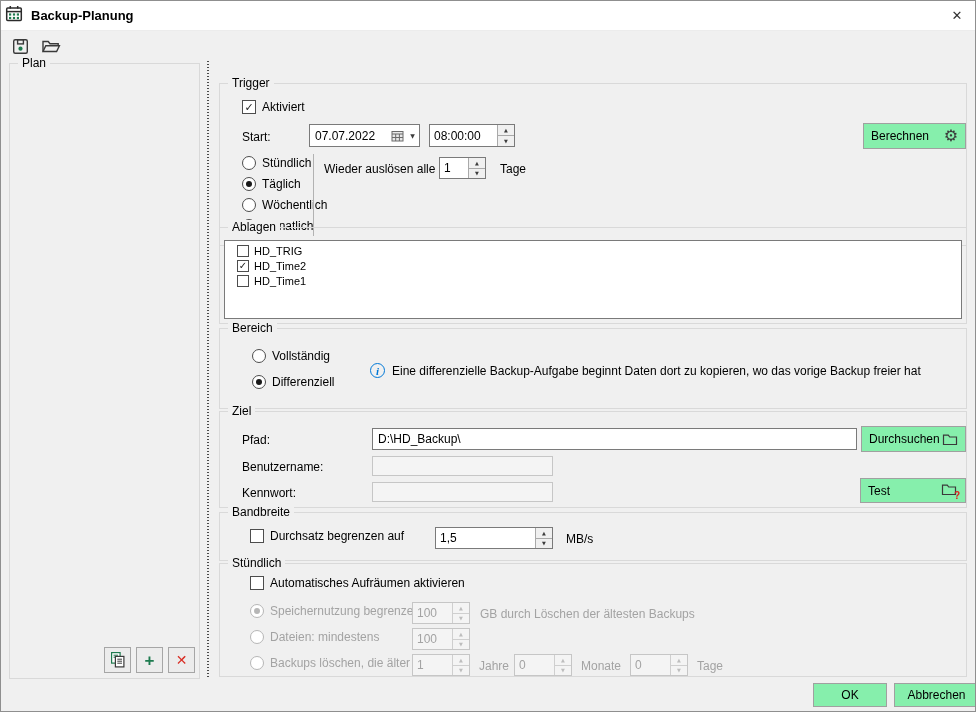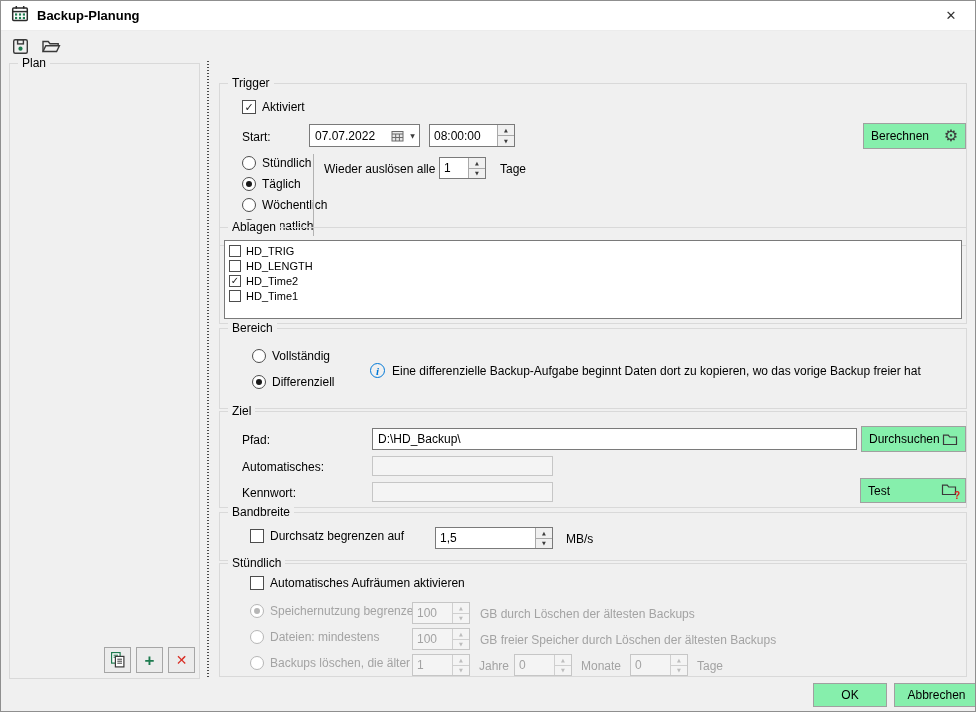--- a/index.html
+++ b/index.html
@@ -4,21 +4,21 @@
 <style>
   * { box-sizing: border-box; margin: 0; padding: 0; }
   html,body { width:976px; height:712px; background:#f0f0f0; }
   body { font-family:"Liberation Sans", sans-serif; font-size:12px; color:#000; }
 
   .window { position:relative; width:976px; height:712px; background:#f0f0f0;
             border:1px solid #8f8f8f; overflow:hidden; }
 
   
   .titlebar { position:absolute; top:0; left:0; right:0; height:30px; background:#fff;
-              display:flex; align-items:center; gap:8px; padding:0 10px;
+              display:flex; align-items:center; gap:8px; padding:0 4px;
               border-bottom:1px solid #ececec; }
   .titlebar .title { font-size:13px; font-weight:bold; flex:1; }
   .close-btn { width:28px; height:24px; display:flex; align-items:center; justify-content:center;
                font-size:13px; color:#333; cursor:default; font-family:"DejaVu Sans",sans-serif;}
 
   
   .toolbar { position:absolute; top:33px; left:7px; display:flex; gap:7px; }
   .tool-btn { width:24px; height:24px; display:flex; align-items:center; justify-content:center; }
 
   
@@ -79,21 +79,21 @@
   .btn { position:absolute; background:#86efac; border:1px solid #a0a0a0; display:flex;
          align-items:center; justify-content:center; font-size:12px; }
   .btn.icon-right { justify-content:space-between; padding:0 7px; }
   .gear { font-size:16px; color:#3a3a3a; line-height:1; font-family:"DejaVu Sans",sans-serif; }
 
   .txt { position:absolute; background:#fff; border:1px solid #7a7a7a; padding:0 5px;
          font-family:"Liberation Sans",sans-serif; font-size:12px; }
   .txt:disabled { background:#f4f4f4; border-color:#c6c6c6; }
 
   .chk-list { position:absolute; left:4px; top:12px; width:738px; height:79px; background:#fff;
-              border:1px solid #7a7a7a; padding:2px 4px; display:flex; flex-direction:column; }
+              border:1px solid #7a7a7a; padding:2px 12px; display:flex; flex-direction:column; }
   .chk-item { display:flex; align-items:center; gap:5px; height:15px; font-size:11px; }
 
   .info-icon { width:15px; height:15px; border:1px solid #0078d7; border-radius:50%; color:#0078d7;
                display:flex; align-items:center; justify-content:center; flex:none;
                font-family:"Liberation Serif",serif; font-style:italic; font-weight:bold; font-size:11px; }
 
   .testicon { position:relative; width:17px; height:15px; }
   .testicon .q { position:absolute; right:-2px; bottom:-3px; color:#e02020; font-size:10px;
                  font-weight:bold; }
 </style>
@@ -233,24 +233,20 @@
   </div>
 
   <div class="group" style="left:218px; top:226px; width:748px; height:97px;">
     <span class="group-label">Ablagen</span>
     <div class="chk-list">
       <div class="chk-item">
         <span class="cb small"></span>
         <span>HD_TRIG</span>
       </div>
       <div class="chk-item">
-        <span class="cb small"></span>
-        <span>HD_LENGTH</span>
-      </div>
-      <div class="chk-item">
         <span class="cb small">
             <span>✓</span>
           </span>
         <span>HD_Time2</span>
       </div>
       <div class="chk-item">
         <span class="cb small"></span>
         <span>HD_Time1</span>
       </div>
     </div>
@@ -277,21 +273,21 @@
 
     <span class="lbl" style="left:22px; top:21px;">Pfad:</span>
     <input class="txt" style="left: 152px; top: 16px; width: 485px; height: 22px;" value="D:\HD_Backup\">
     <div class="btn icon-right" style="left:641px; top:14px; width:105px; height:26px;">
       <span>Durchsuchen</span>
       <svg width="16" height="13" viewBox="0 0 16 13" fill="none" stroke="#3a3a3a" stroke-width="1.2">
         <path d="M1.5 11.5 V2.2 h4.8 l1.4 1.8 h6.8 v7.5 Z"></path>
       </svg>
     </div>
 
-    <span class="lbl" style="left:22px; top:48px;">Automatisches:</span>
+    <span class="lbl" style="left:22px; top:48px;">Benutzername:</span>
     <input class="txt" style="left: 152px; top: 44px; width: 181px; height: 20px;" disabled="" value="">
 
     <span class="lbl" style="left:22px; top:74px;">Kennwort:</span>
     <input class="txt" style="left: 152px; top: 70px; width: 181px; height: 20px;" disabled="" value="">
     <div class="btn icon-right" style="left:640px; top:66px; width:106px; height:25px;">
       <span>Test</span>
       <span class="testicon">
         <svg width="16" height="13" viewBox="0 0 16 13" fill="none" stroke="#3a3a3a" stroke-width="1.2">
           <path d="M1.5 11.5 V2.2 h4.8 l1.4 1.8 h6.8 v7.5 Z"></path>
         </svg>
@@ -341,21 +337,20 @@
       <span class="rb disabled"></span>
       <span>Dateien: mindestens</span>
     </div>
     <div class="spinbox disabled" style="left:192px; top:64px; width:58px; height:22px;">
       <span class="val">100</span>
       <span class="arrows">
           <div>▲</div>
           <div>▼</div>
         </span>
     </div>
-    <span class="lbl dim" style="left:260px; top:69px;">GB freier Speicher durch Löschen der ältesten Backups</span>
 
     <div class="arow dim" style="left:30px; top:92px;">
       <span class="rb disabled"></span>
       <span>Backups löschen, die älter sind als</span>
     </div>
     <div class="spinbox disabled" style="left:192px; top:90px; width:58px; height:22px;">
       <span class="val">1</span>
       <span class="arrows">
           <div>▲</div>
           <div>▼</div>

